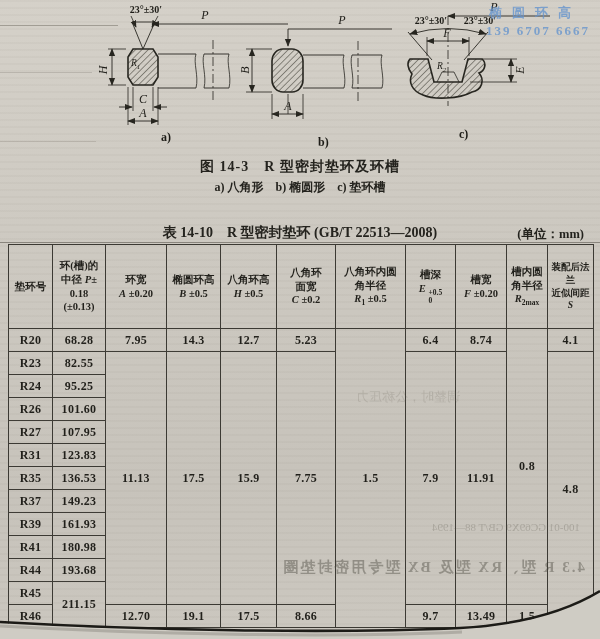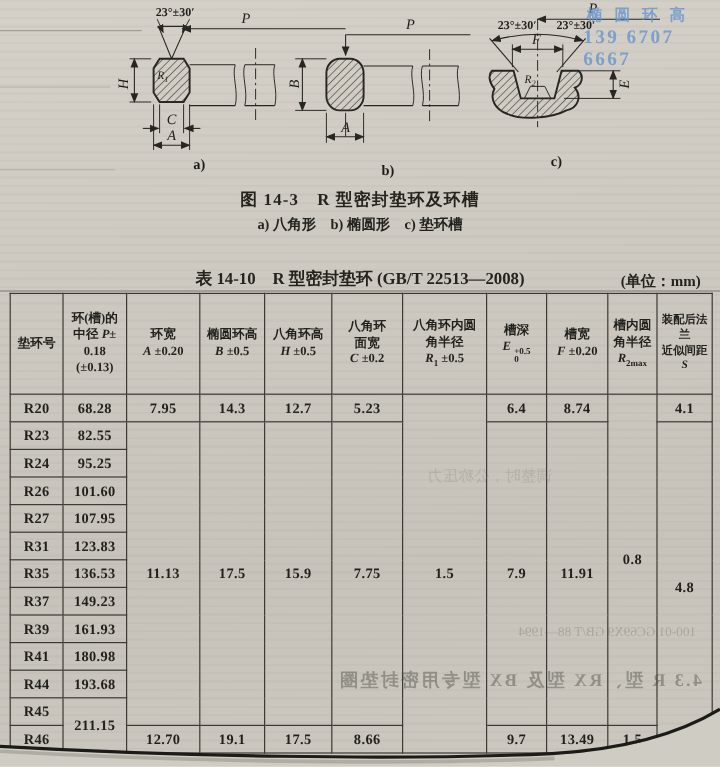--- a/index.html
+++ b/index.html
@@ -33,21 +33,21 @@
   .fig text{fill:#1c1b16;font-family:"Liberation Serif","DejaVu Serif",serif;}
   .dl{stroke:#26251f;stroke-width:.9;fill:none;}
   .xl{stroke:#26251f;stroke-width:.8;fill:none;}
   .ol{stroke:#26251f;stroke-width:1.6;fill:url(#hatch);}
   .cl{stroke:#26251f;stroke-width:.8;fill:none;stroke-dasharray:9 3 2 3;}
   .dim{font-style:italic;font-size:12px;}
   .ang{font-size:10px;font-weight:700;}
   .sub{font-size:12px;font-weight:700;}
   .wm{position:absolute;z-index:6;color:rgba(100,148,205,.78);font-weight:700;}
   .wm1{top:4px;left:489px;font-size:13px;letter-spacing:10px;}
-  .wm2{top:23px;left:486px;font-size:16px;letter-spacing:2px;}
+  .wm2{top:23px;left:486px;font-size:13px;letter-spacing:2px;}
   .bleed{position:absolute;transform:scaleX(-1);white-space:nowrap;pointer-events:none;z-index:3;}
   .bl1{top:558px;left:145px;width:440px;font-size:15px;font-weight:700;
     letter-spacing:2px;color:rgba(72,68,60,.42);filter:blur(.4px);}
   .bl2{top:521px;left:280px;width:300px;font-size:11px;color:rgba(90,85,75,.28);filter:blur(.4px);}
   .bl3{top:388px;left:150px;width:310px;font-size:13px;color:rgba(95,90,80,.18);filter:blur(.5px);}
   .curl{position:absolute;left:0;top:589px;z-index:5;}
 </style>
 </head>
 <body>
 

